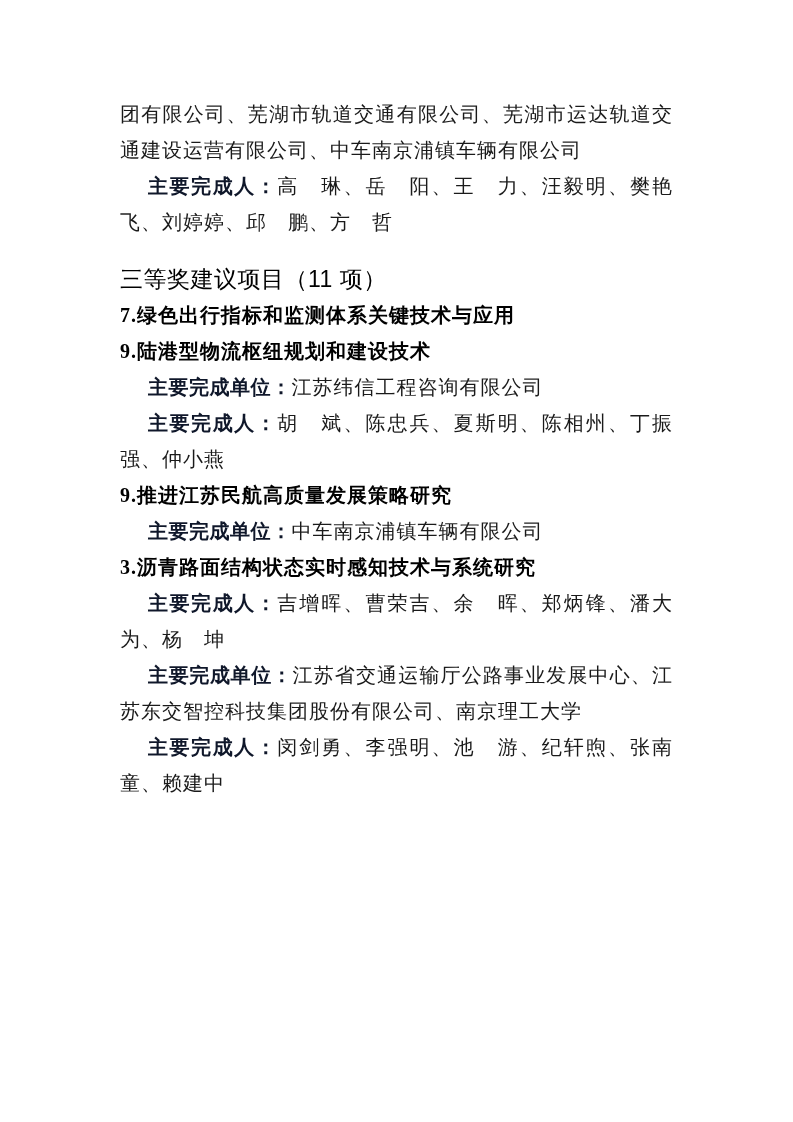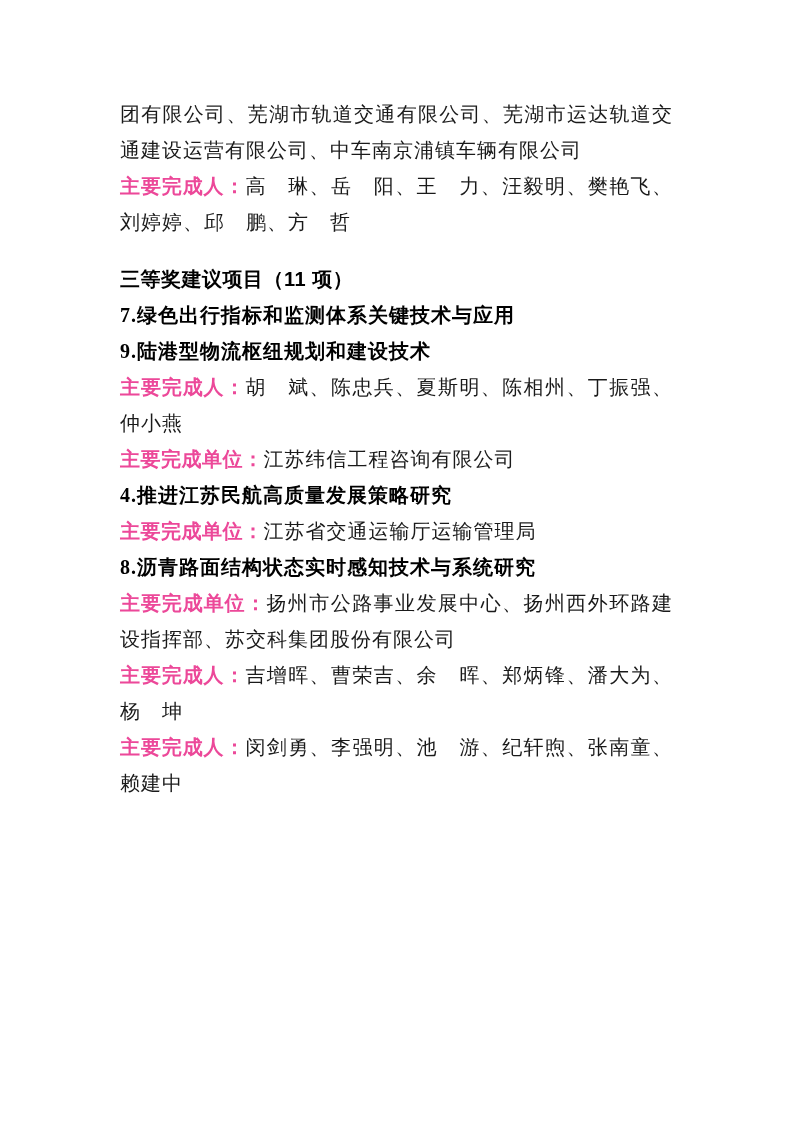--- a/index.html
+++ b/index.html
@@ -26,34 +26,35 @@
     margin: 0;
     font-size: 20px;
     line-height: 36px;
     text-align: justify;
     text-justify: inter-character;
     letter-spacing: 1px;
     color: #1a1a1a;
   }
   .para .label {
     font-weight: bold;
-    color: #ec4899;
+    color: #0f172a;
     font-family: "Liberation Sans", sans-serif;
     letter-spacing: 0.5px;
+    margin-left: 28px;
   }
   .para.title {
     font-weight: bold;
     color: #000000;
   }
   .section-heading {
     margin: 0;
     margin-top: 21px;
-    font-size: 20px;
+    font-size: 23px;
     line-height: 36px;
-    font-weight: bold;
+    font-weight: normal;
     color: #000000;
     font-family: "Liberation Sans", sans-serif;
     letter-spacing: 0.5px;
   }
   .footer {
     position: absolute;
     left: 0;
     top: 1031px;
     width: 100%;
     text-align: center;
@@ -76,36 +77,36 @@
 
     <h2 class="section-heading">三等奖建议项目（11 项）</h2>
 
     <div id="items">
   <div class="item">
     <p class="para title"><span>7.绿色出行指标和监测体系关键技术与应用</span></p>
   </div>
 
   <div class="item">
     <p class="para title"><span>9.陆港型物流枢纽规划和建设技术</span></p>
+    <p class="para units"><span class="label">主要完成单位：</span><span>江苏纬信工程咨询有限公司</span></p>
     <p class="para persons"><span class="label">主要完成人：</span><span>胡　斌、陈忠兵、夏斯明、陈相州、丁振强、仲小燕</span></p>
-    <p class="para units"><span class="label">主要完成单位：</span><span>江苏纬信工程咨询有限公司</span></p>
   </div>
 
   <div class="item">
-    <p class="para title"><span>4.推进江苏民航高质量发展策略研究</span></p>
-    <p class="para units"><span class="label">主要完成单位：</span><span>江苏省交通运输厅运输管理局</span></p>
+    <p class="para title"><span>9.推进江苏民航高质量发展策略研究</span></p>
+    <p class="para units"><span class="label">主要完成单位：</span><span>中车南京浦镇车辆有限公司</span></p>
   </div>
 
   <div class="item">
-    <p class="para title"><span>8.沥青路面结构状态实时感知技术与系统研究</span></p>
-    <p class="para units"><span class="label">主要完成单位：</span><span>扬州市公路事业发展中心、扬州西外环路建设指挥部、苏交科集团股份有限公司</span></p>
+    <p class="para title"><span>3.沥青路面结构状态实时感知技术与系统研究</span></p>
     <p class="para persons"><span class="label">主要完成人：</span><span>吉增晖、曹荣吉、余　晖、郑炳锋、潘大为、杨　坤</span></p>
   </div>
 
   <div class="item">
+    <p class="para units"><span class="label">主要完成单位：</span><span>江苏省交通运输厅公路事业发展中心、江苏东交智控科技集团股份有限公司、南京理工大学</span></p>
     <p class="para persons"><span class="label">主要完成人：</span><span>闵剑勇、李强明、池　游、纪轩煦、张南童、赖建中</span></p>
   </div>
 
 </div>
   </div>
 
   <div class="footer">- 8 -</div>
 </div>
 
 </body></html>

